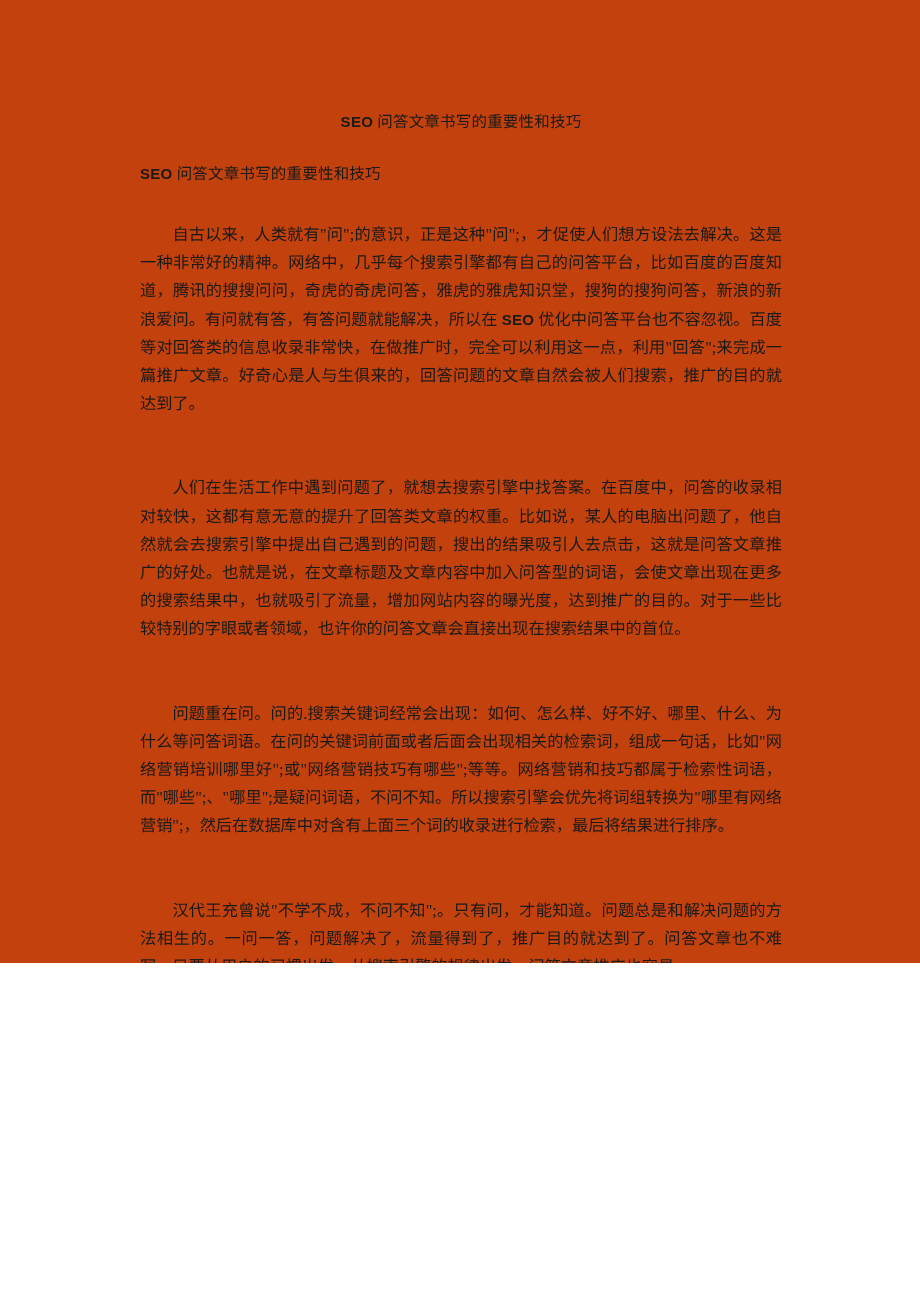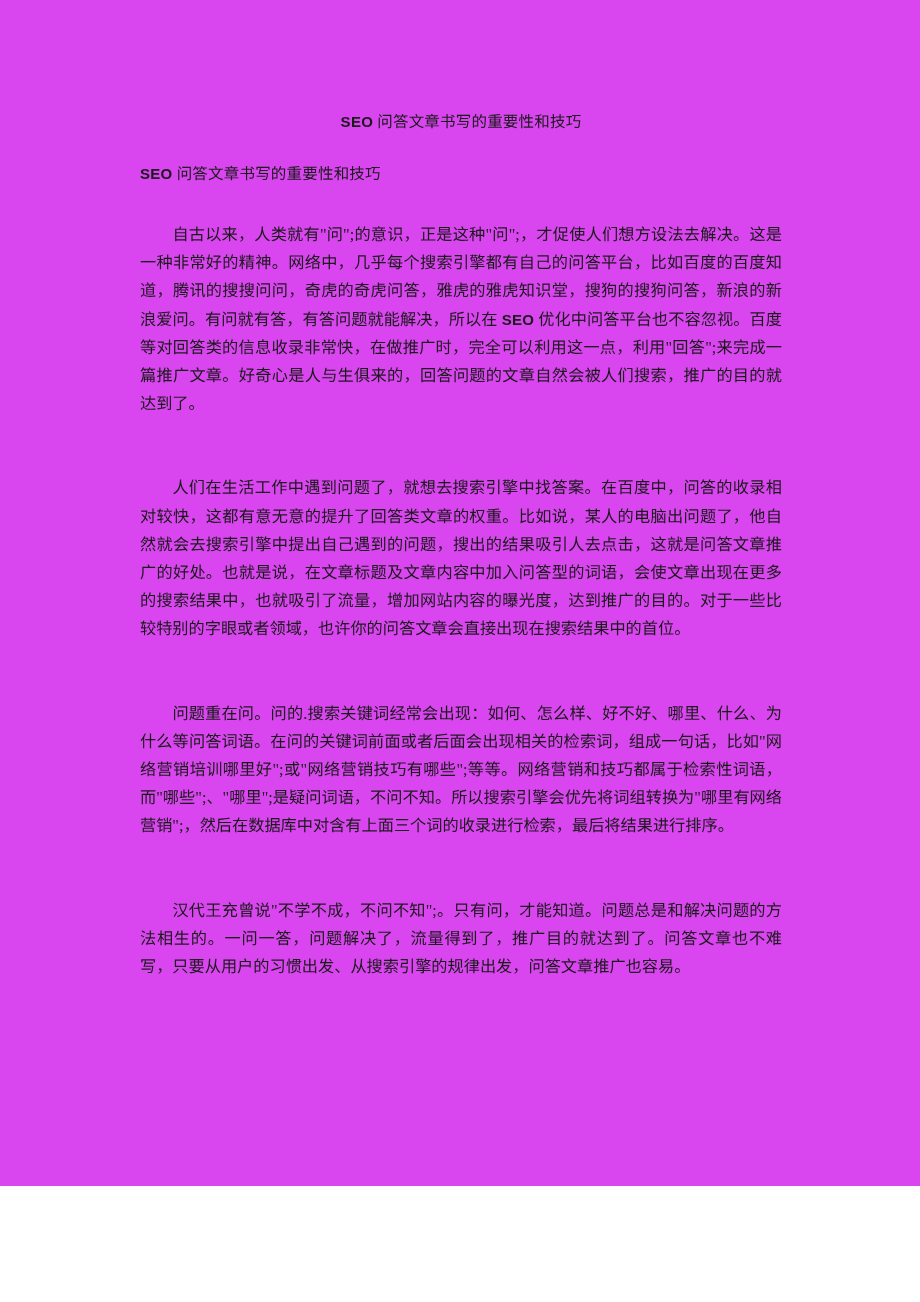--- a/index.html
+++ b/index.html
@@ -11,23 +11,23 @@
 
   body {
     font-family: "Liberation Serif", "DejaVu Serif", serif;
     color: #1a1a1a;
     -webkit-font-smoothing: antialiased;
   }
 
   .page {
     position: relative;
     width: 920px;
-    height: 1186px;
+    height: 963px;
     margin: 0 auto;
-    background: #d946ef;
+    background: #c2410c;
     overflow: hidden;
     box-sizing: border-box;
   }
 
   .content {
     position: absolute;
     left: 140px;
     top: 0;
     width: 642px;
   }

